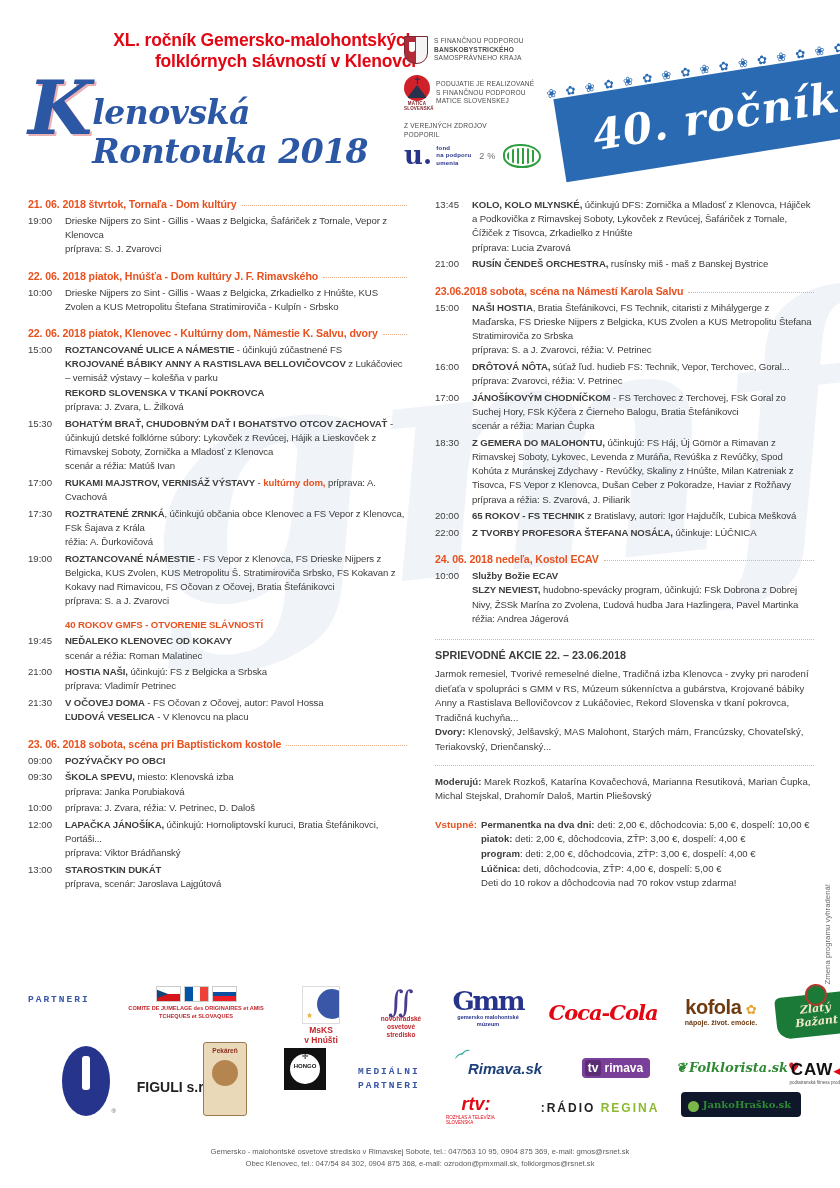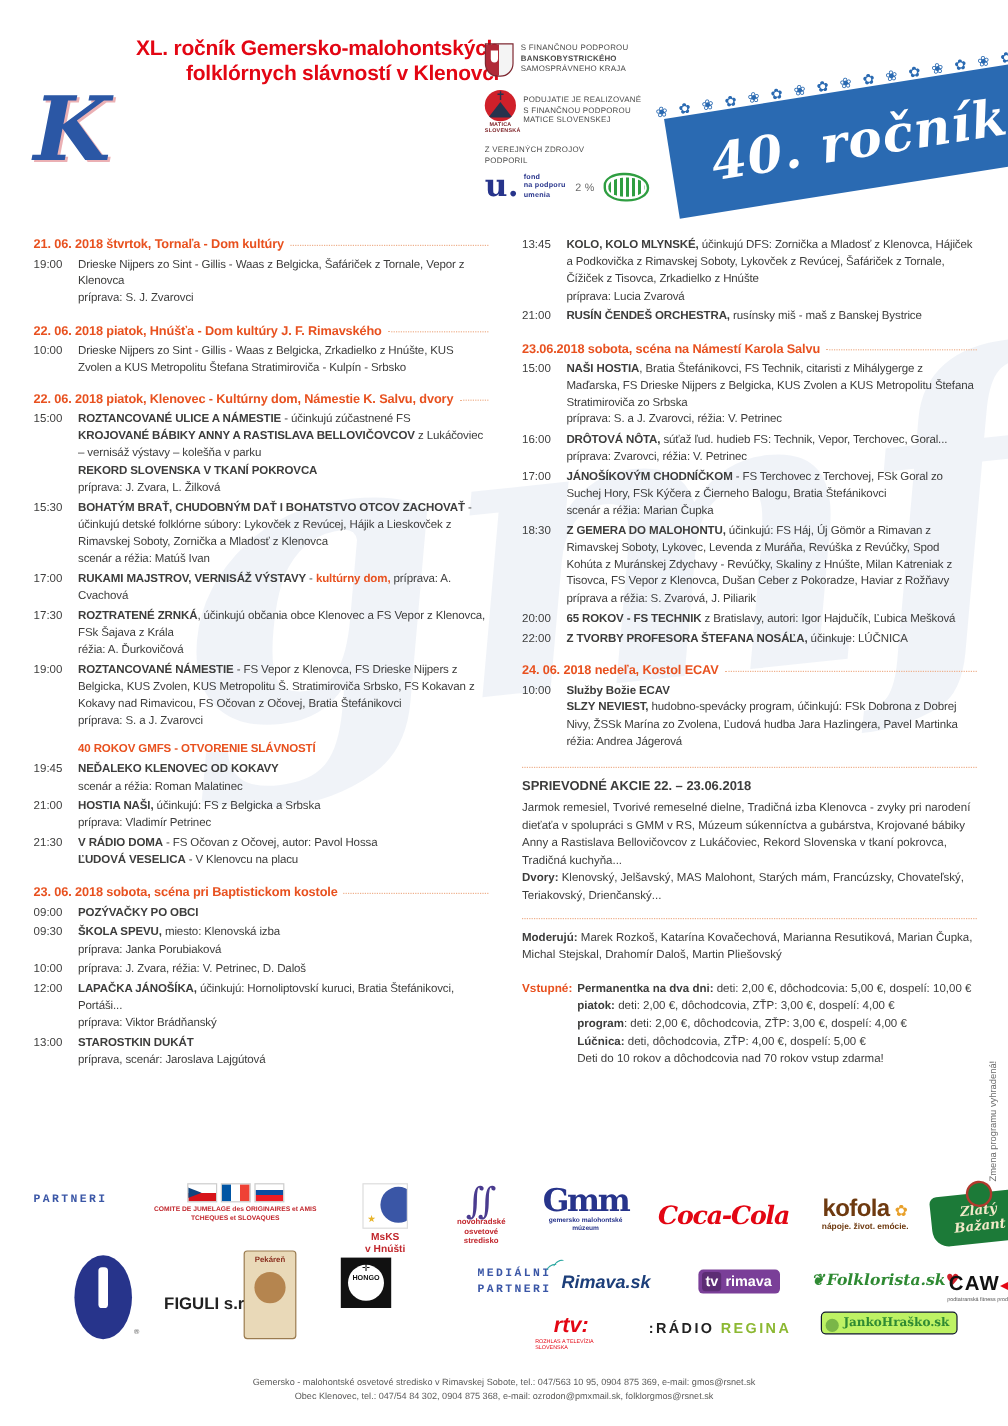--- a/index.html
+++ b/index.html
@@ -117,37 +117,38 @@
   .folk{font-family:"DejaVu Serif",serif;font-style:italic;font-weight:bold;font-size:13px;color:#2f8a33;}
   .folk i{color:#d0202a;font-style:normal;}
   .folk::before{content:"❦";color:#2f8a33;margin-right:2px;}
   .caw{font-weight:bold;font-size:17px;color:#111;letter-spacing:1px;}
   .caw i{color:#e30613;font-style:normal;font-size:13px;letter-spacing:-2px;}
   .caw-s{display:block;font-size:4.5px;color:#555;}
   .rtvs{color:#e30613;font-weight:bold;font-size:18px;font-style:italic;}
   .rtvs-s{display:block;font-size:4.5px;color:#e30613;text-align:left;}
   .radio{font-size:12px;letter-spacing:2px;color:#222;font-weight:bold;}
   .radio i{color:#8cb832;font-style:normal;}
-  .hrasko{display:inline-block;border:1px solid #0f172a;border-radius:4px;padding:3px 6px 3px 18px;position:relative;
-          font-family:"DejaVu Serif",serif;font-weight:bold;font-size:10px;color:#2f8a33;background:#bef264;}
+  .hrasko{display:inline-block;border:4px solid #0f172a;border-radius:4px;padding:3px 6px 3px 18px;position:relative;
+          font-family:"DejaVu Serif",serif;font-weight:bold;font-size:10px;color:#2f8a33;background:#0f172a;}
   .hrasko::before{content:"";position:absolute;left:3px;top:5px;width:11px;height:11px;border-radius:50%;background:#7ab648;}
 
   
   .footer{position:absolute;left:0;right:0;top:1146px;text-align:center;font-size:7.6px;color:#5a5a59;line-height:1.6;z-index:2;}
 </style>
 </head>
 <body>
 
 <div class="page">
 
   <div class="titles">
     <div class="red-title">XL. ročník Gemersko-malohontských</div>
     <div class="red-title">folklórnych slávností v Klenovci</div>
     <div class="event-name">
       <span class="big-k">K</span>
+      <span class="name-rest">lenovská Rontouka 2018</span>
     </div>
   </div>
 
   <div class="sponsors">
     <div class="sp-row">
       <span class="bbsk-shield"></span>
       <span class="sp-text">
         <span>S FINANČNOU PODPOROU</span><br>
         <span class="b">BANSKOBYSTRICKÉHO</span><br>
         <span>SAMOSPRÁVNEHO KRAJA</span>
@@ -269,21 +270,21 @@
           <div class="event">
             <div class="time">21:00</div>
             <div class="ev-body">
               <div class="ev-line"><span class="seg-b">HOSTIA NAŠI,</span><span class="seg-n"> účinkujú: FS z Belgicka a Srbska</span></div>
               <div class="ev-line"><span class="seg-n">príprava: Vladimír Petrinec</span></div>
             </div>
           </div>
           <div class="event">
             <div class="time">21:30</div>
             <div class="ev-body">
-              <div class="ev-line"><span class="seg-b">V RÁDIO DOMA</span><span class="seg-n"> - FS Očovan z Očovej, autor: Pavol Hossa</span></div>
+              <div class="ev-line"><span class="seg-b">V OČOVEJ DOMA</span><span class="seg-n"> - FS Očovan z Očovej, autor: Pavol Hossa</span></div>
               <div class="ev-line"><span class="seg-b">ĽUDOVÁ VESELICA</span><span class="seg-n"> - V Klenovcu na placu</span></div>
             </div>
           </div>
         </div>
         <div class="section">
           <div class="sec-head">
             <span>23. 06. 2018 sobota, scéna pri Baptistickom kostole</span>
           </div>
           <div class="event">
             <div class="time">09:00</div>
@@ -480,21 +481,21 @@
       <div class="pekaren"><span>Pekáreň</span></div>
     </div>
 
     <div class="logo" style="left:252px;top:62px;width:50px;">
       <div class="hongo">
           <i></i>
           <b>HONGO</b>
         </div>
     </div>
 
-    <div class="medialni" style="position:absolute;left:330px;top:68px;margin-left:40px;">
+    <div class="medialni" style="position:absolute;left:330px;top:79px;">
       <span>MEDIÁLNI</span><br>
       <span>PARTNERI</span>
     </div>
 
     <div class="logo" style="left:420px;top:74px;width:100px;">
       <span class="rimava">Rimava.sk</span>
     </div>
 
     <div class="logo" style="left:538px;top:72px;width:100px;">
       <span class="tvrimava"><b>tv</b><span>rimava</span></span>

